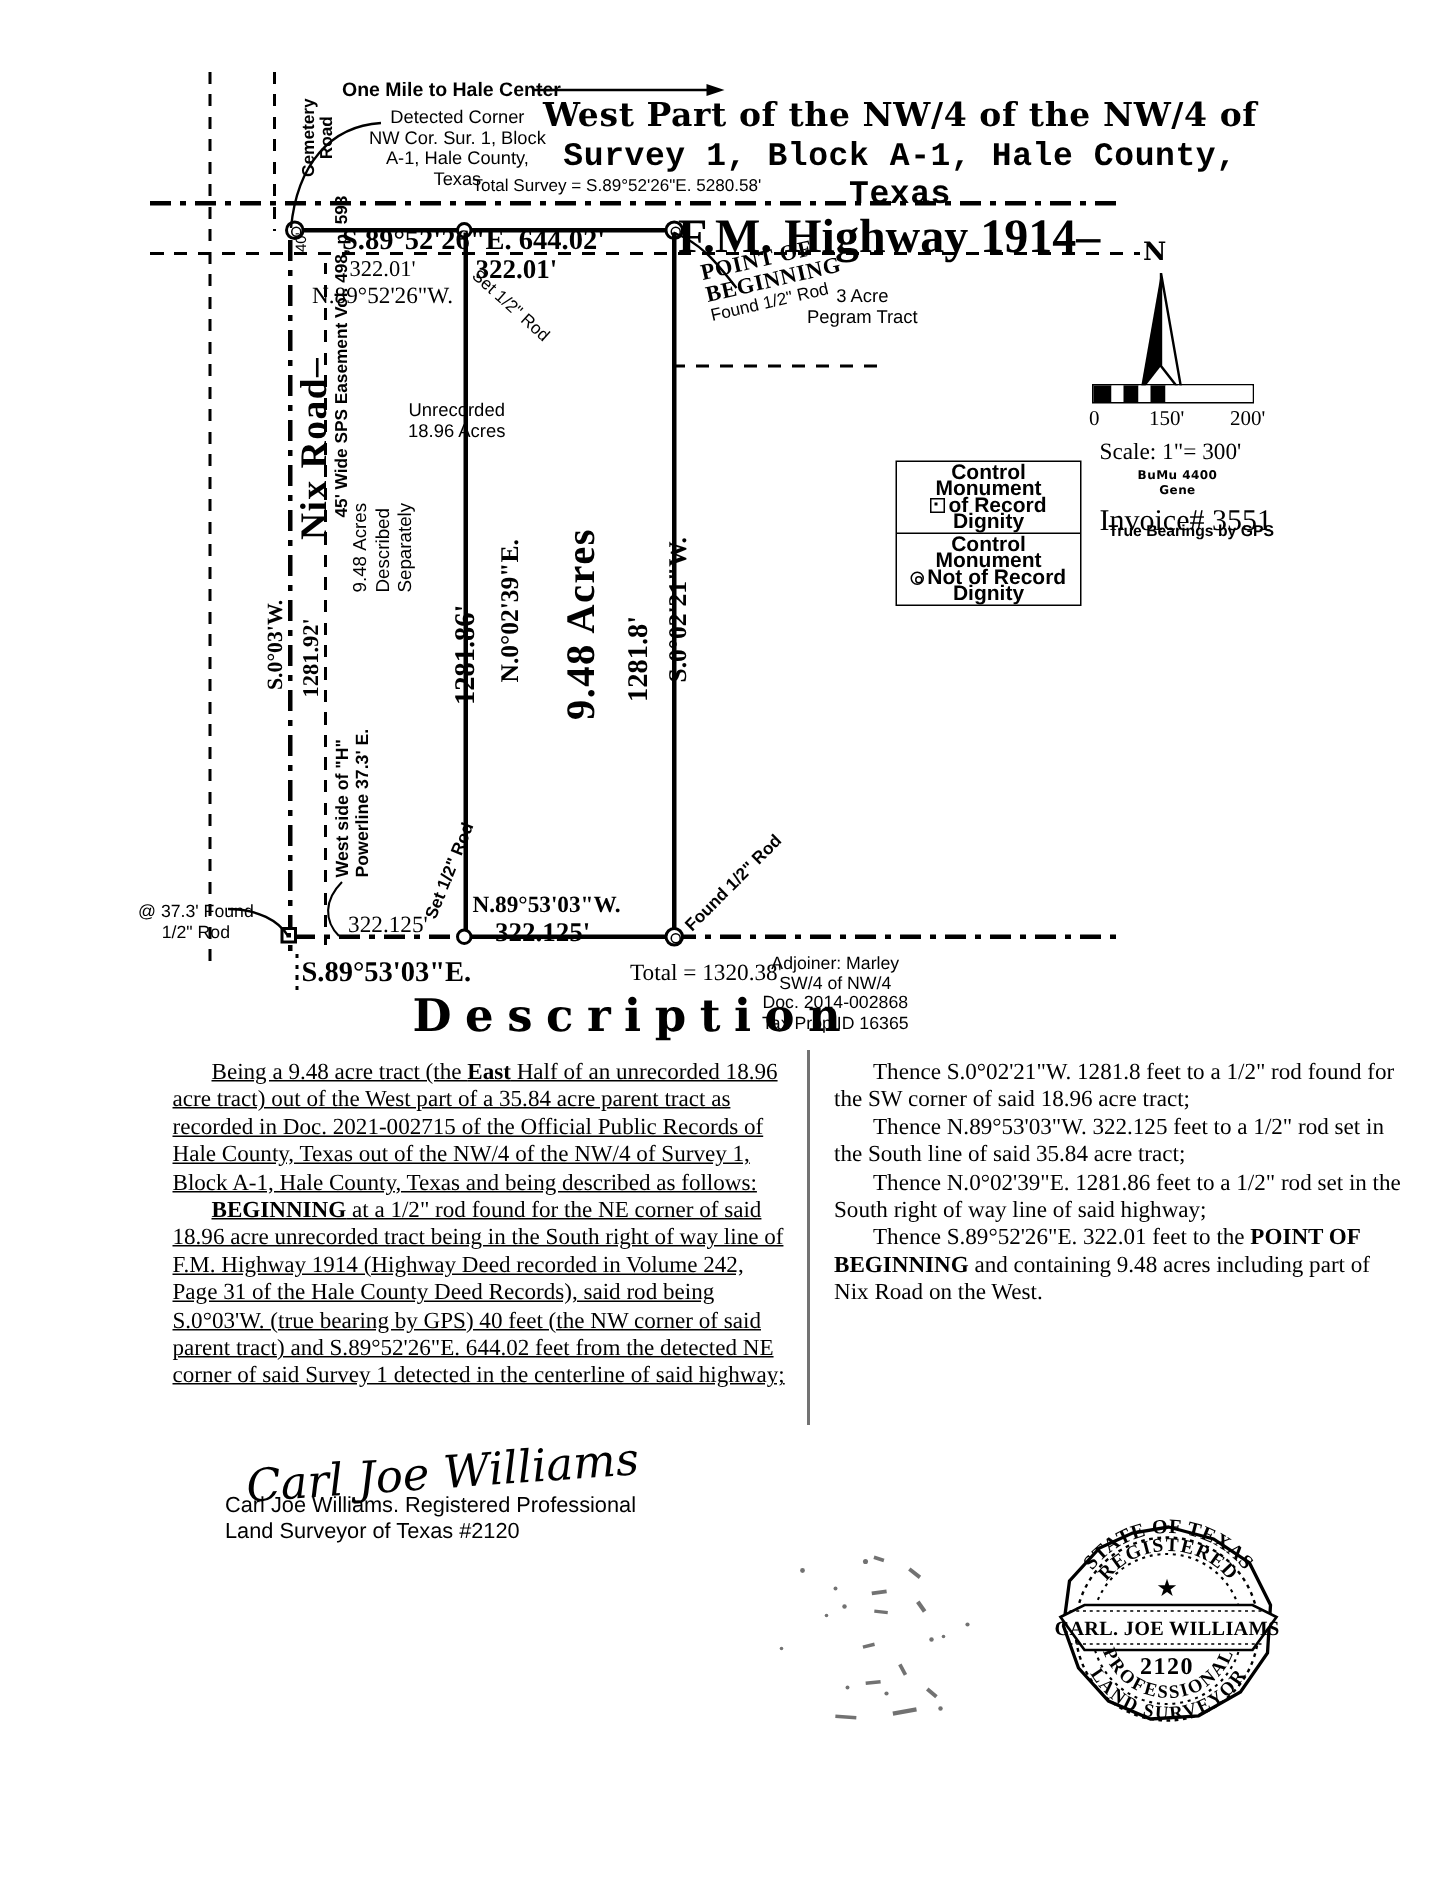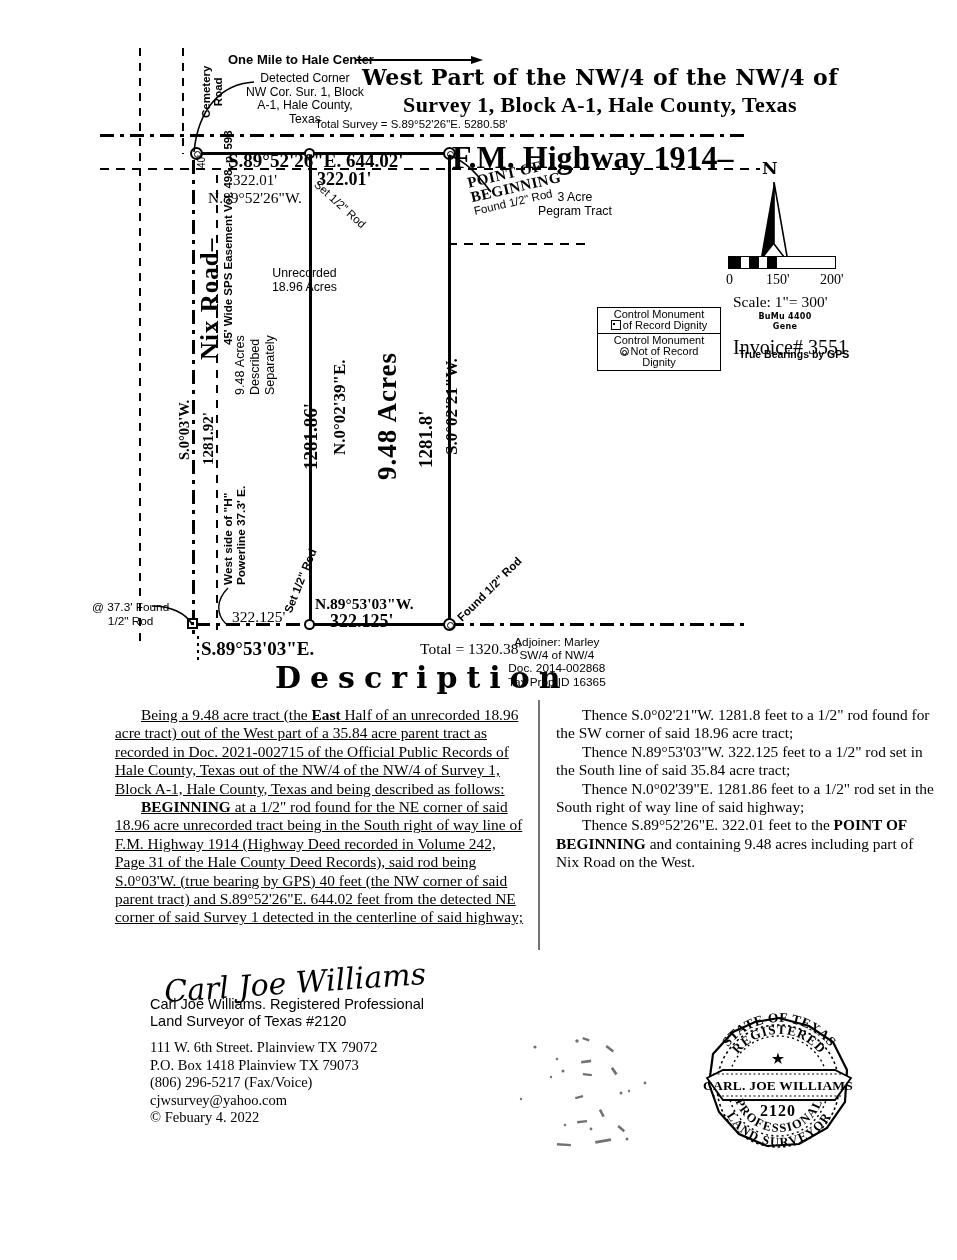--- a/index.html
+++ b/index.html
@@ -63,21 +63,21 @@
   }
   .mon-sq:after{
     content:"";position:absolute;left:2px;top:2px;width:3px;height:3px;background:#000;
   }
 
   
   .title-l1,.title-l2{font-weight:bold;letter-spacing:.4px;}
 
   
   #legend{position:absolute;border:1.5px solid #000;background:#fff;}
-  #legend .row{padding:1px 6px 2px 6px;text-align:center;font-size:11px;line-height:11px;font-family:"Liberation Sans",sans-serif;font-weight:normal;}
+  #legend .row{padding:1px 6px 2px 6px;text-align:center;font-size:14px;line-height:11px;font-family:"Liberation Sans",sans-serif;font-weight:bold;}
   #legend .row.top{border-bottom:1.5px solid #000;}
   .sym-inline-sq{display:inline-block;width:8px;height:8px;border:1.4px solid #000;position:relative;vertical-align:-1px;margin-right:2px;}
   .sym-inline-sq:after{content:"";position:absolute;left:1.5px;top:1.5px;width:2px;height:2px;background:#000;}
   .sym-inline-c{display:inline-block;width:9px;height:9px;border:1.6px solid #000;border-radius:50%;position:relative;vertical-align:-1px;margin-right:2px;box-sizing:border-box;}
   .sym-inline-c:after{content:"";position:absolute;left:1.5px;top:1.5px;width:3px;height:3px;border:1.2px solid #000;border-radius:50%;}
 
   
   #scalebar{position:absolute;border:1.5px solid #000;height:13px;display:flex;box-sizing:border-box;}
   #scalebar div{height:100%;}
 
@@ -260,21 +260,21 @@
       <div>Control Monument</div>
       <div><span class="sym-inline-sq"></span><span>of Record Dignity</span></div>
     </div>
     <div class="row">
       <div>Control Monument</div>
       <div><span class="sym-inline-c"></span><span>Not of Record Dignity</span></div>
     </div>
   </div>
 
   <div class="abs title-l1 ctr" style="left:360px;top:64px;width:480px;font-size:22px;font-family:'DejaVu Serif',serif;">West Part of the NW/4 of the NW/4 of</div>
-  <div class="abs title-l2 ctr" style="left:360px;top:92px;width:480px;font-size:22px;font-family:Liberation Serif, serif;">Survey 1, Block A-1, Hale County, Texas</div>
+  <div class="abs title-l2 ctr" style="left:360px;top:92px;width:480px;font-size:22px;font-family:Liberation Mono, monospace;">Survey 1, Block A-1, Hale County, Texas</div>
 </div>
 
 <div class="abs descr-word" style="left:255px;top:660px;margin-left:20px;">Description</div>
 
 <div class="abs" style="left:538px;top:700px;width:1.5px;height:250px;background:#000;opacity:.55;"></div>
 
 <div class="abs body-col" style="left:115px;top:706px;width:412px;text-decoration:underline;">
   <p class="indent">Being a 9.48 acre tract (the <b>East</b> Half of an unrecorded 18.96 acre tract) out of the West part of a 35.84 acre parent tract as recorded in Doc. 2021-002715 of the Official Public Records of Hale County, Texas out of the NW/4 of the NW/4 of Survey 1, Block A-1, Hale County, Texas and being described as follows:</p>
   <p class="indent"><b>BEGINNING</b> at a 1/2" rod found for the NE corner of said 18.96 acre unrecorded tract being in the South right of way line of F.M. Highway 1914 (Highway Deed recorded in Volume 242, Page 31 of the Hale County Deed Records), said rod being S.0°03'W. (true bearing by GPS) 40 feet (the NW corner of said parent tract) and S.89°52'26"E. 644.02 feet from the detected NE corner of said Survey 1 detected in the centerline of said highway;</p>
 </div>
@@ -284,27 +284,20 @@
   <p class="indent">Thence N.89°53'03"W. 322.125 feet to a 1/2" rod set in the South line of said 35.84 acre tract;</p>
   <p class="indent">Thence N.0°02'39"E. 1281.86 feet to a 1/2" rod set in the South right of way line of said highway;</p>
   <p class="indent">Thence S.89°52'26"E. 322.01 feet to the <b>POINT OF BEGINNING</b> and containing 9.48 acres including part of Nix Road on the West.</p>
 </div>
 
 <div class="abs" style="left:150px;top:965px;">
   <div class="sig-script" style="margin-left:14px;margin-bottom:-8px;">Carl Joe Williams</div>
   <div class="sans" style="font-size:14.5px;line-height:17px;margin-top:4px;">
     <div>Carl Joe Williams. Registered Professional</div>
     <div>Land Surveyor of Texas  #2120</div>
-  </div>
-  <div class="serif" style="font-size:14.5px;line-height:17.5px;margin-top:9px;">
-    <div>111 W. 6th Street. Plainview TX 79072</div>
-    <div>P.O. Box 1418 Plainview TX 79073</div>
-    <div>(806) 296-5217 (Fax/Voice)</div>
-    <div>cjwsurvey@yahoo.com</div>
-    <div>© Febuary 4. 2022</div>
   </div>
 </div>
 
 <svg class="abs" style="left:495px;top:1025px;opacity:.55;" width="180" height="130">
   <g fill="#000">
     <circle cx="40" cy="22" r="1.6"></circle>
       <circle cx="62" cy="34" r="1.3"></circle>
       <circle cx="82" cy="16" r="1.7"></circle>
     <rect x="88" y="12" width="7" height="2.4" transform="rotate(18 88 12)"></rect>
     <rect x="112" y="20" width="9" height="2.6" transform="rotate(38 112 20)"></rect>

